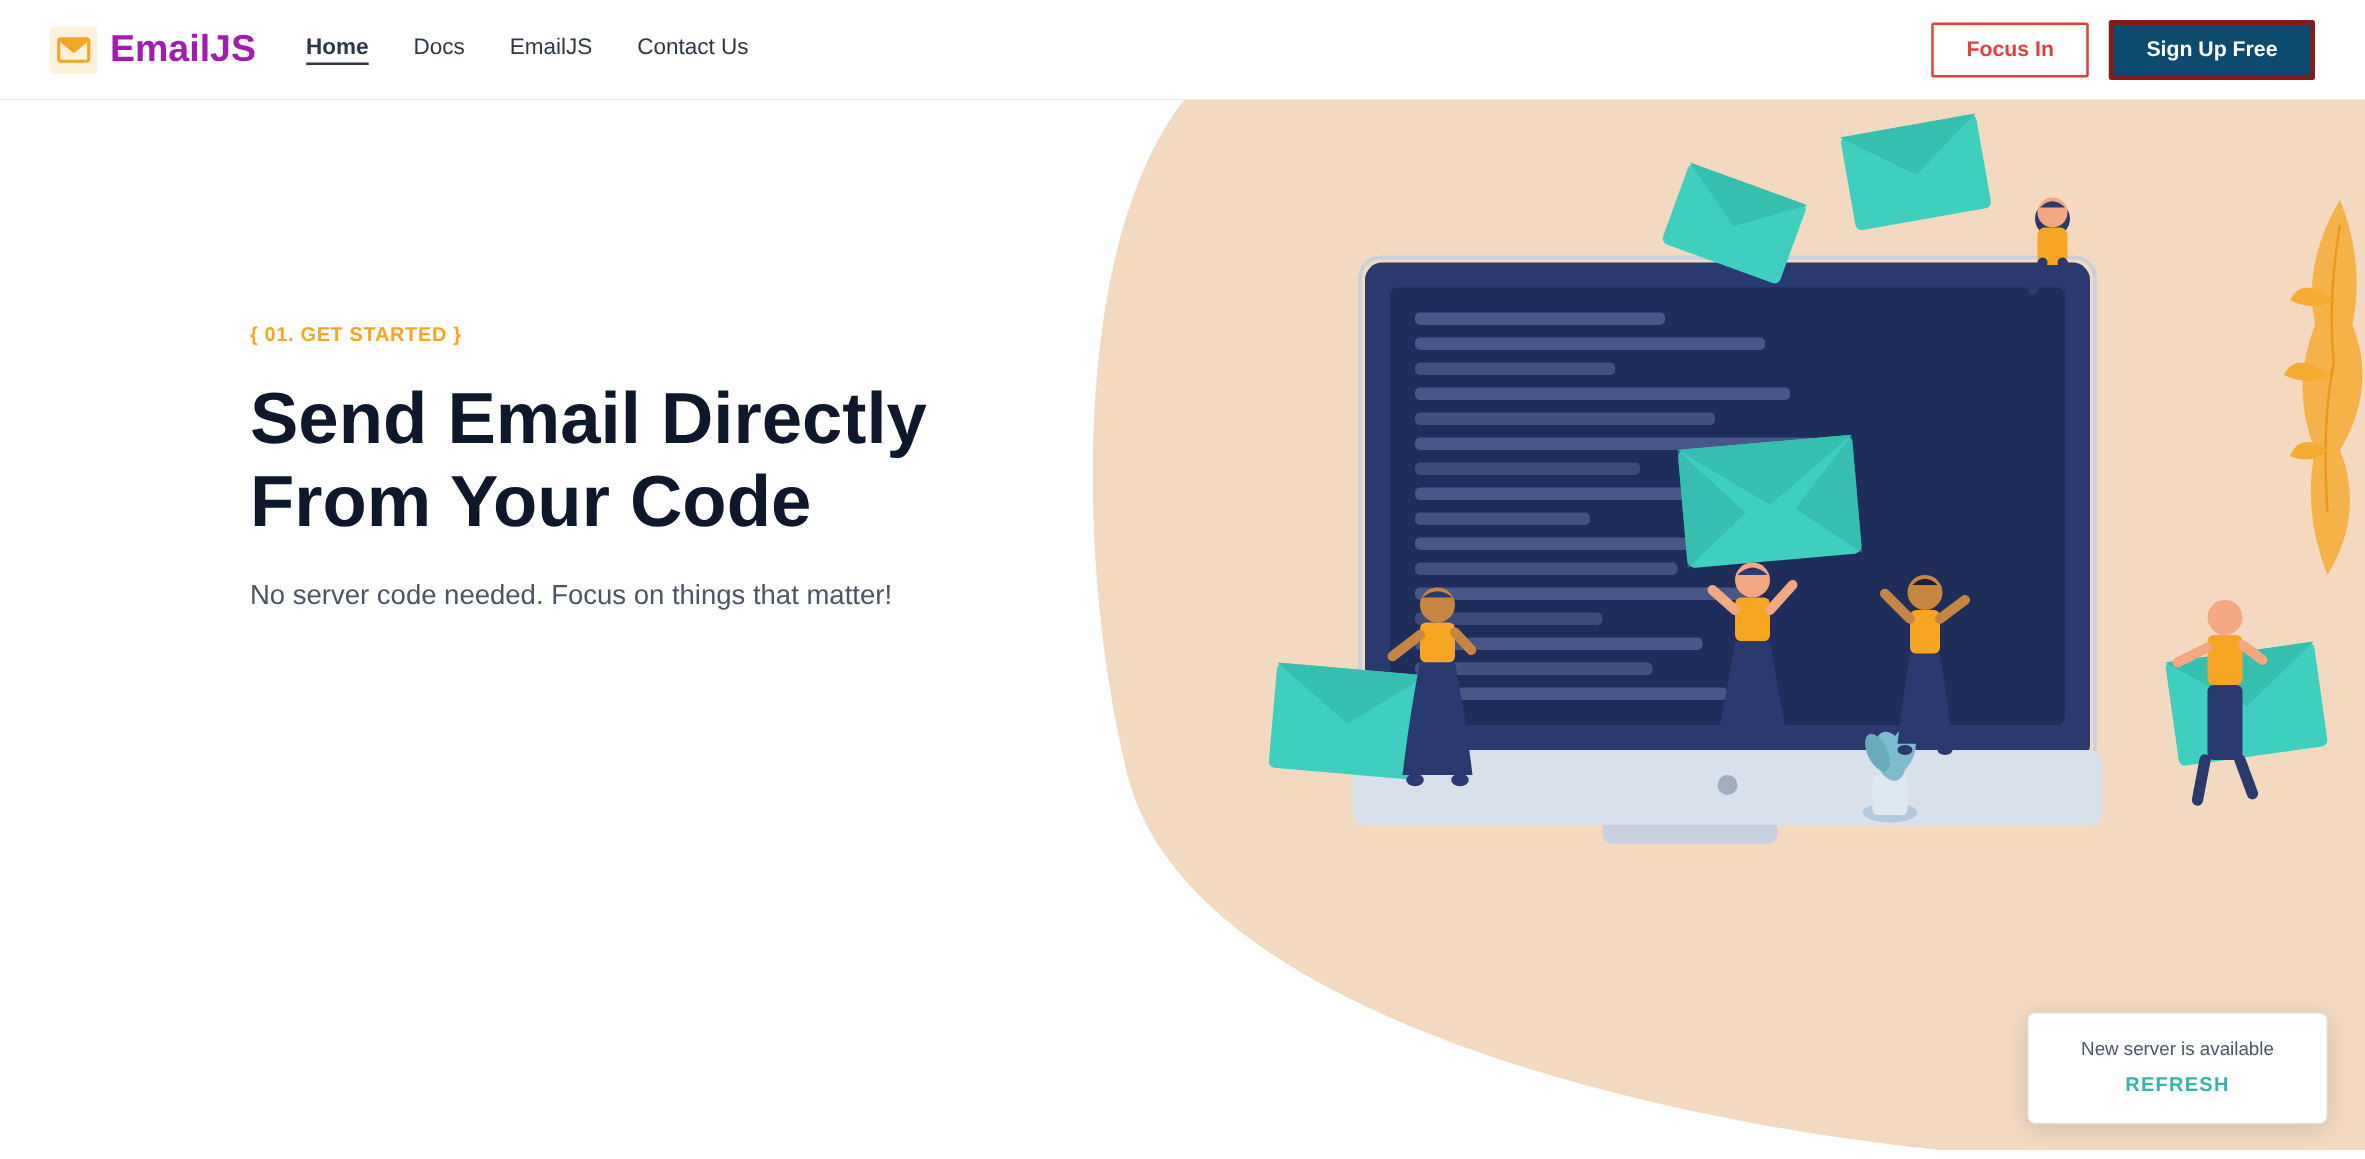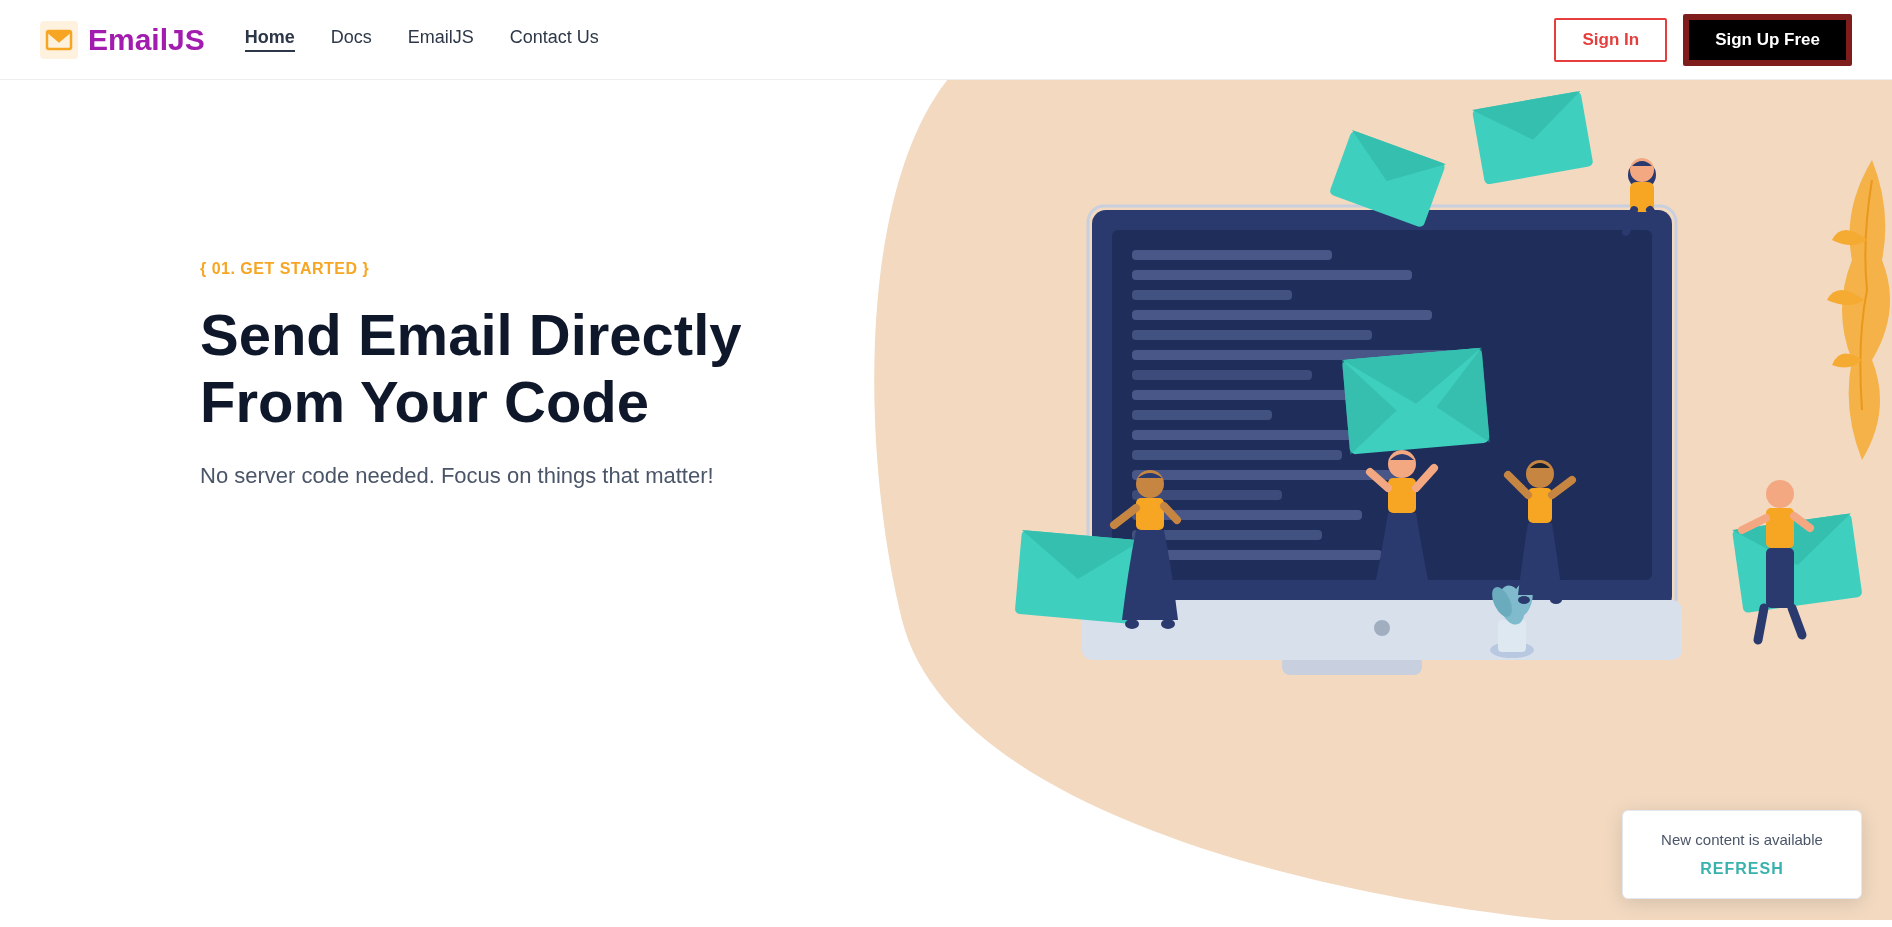--- a/index.html
+++ b/index.html
@@ -58,22 +58,22 @@
       border: 2px solid #e53e3e;
       color: #e53e3e;
       background: transparent;
       padding: 10px 26px;
       font-size: 17px;
       font-weight: 600;
       cursor: pointer;
       border-radius: 2px;
     }
     .btn-signup {
-      border: 6px solid #7f1d1d;
-      background: #000000;
+      border: 4px solid #7f1d1d;
+      background: #0c4a6e;
       color: #fff;
       padding: 10px 26px;
       font-size: 17px;
       font-weight: 600;
       cursor: pointer;
       border-radius: 2px;
     }
 
     
     .hero {
@@ -199,21 +199,21 @@
   </a>
 
   <nav>
     <a class="active" href="#">Home</a>
     <a href="#">Docs</a>
     <a href="#">EmailJS</a>
     <a href="#">Contact Us</a>
   </nav>
 
   <div class="header-right">
-    <button class="btn-signin">Sign In</button>
+    <button class="btn-signin">Focus In</button>
     <button class="btn-signup">Sign Up Free</button>
   </div>
 </header>
 
 <section class="hero">
 
   <svg class="hero-blob" viewBox="0 0 1100 900" xmlns="http://www.w3.org/2000/svg">
     <path d="M200,0 C400,-20 1100,0 1100,0 L1100,900 C1100,900 900,920 700,900 C500,880 100,800 50,600 C0,400 0,20 200,0 Z" fill="#f2d9c0"></path>
   </svg>
 
@@ -360,17 +360,17 @@
   <div class="hero-content">
     <p class="section-label">{ 01. GET STARTED }</p>
     <h1 class="hero-title">
       <span>Send Email Directly</span><br>
       <span>From Your Code</span>
     </h1>
     <p class="hero-subtitle">No server code needed. Focus on things that matter!</p>
   </div>
 
   <div class="notification-popup">
-    <p class="notification-text">New content is available</p>
+    <p class="notification-text">New server is available</p>
     <button class="btn-refresh">REFRESH</button>
   </div>
 
 </section>
 
 </body></html>

